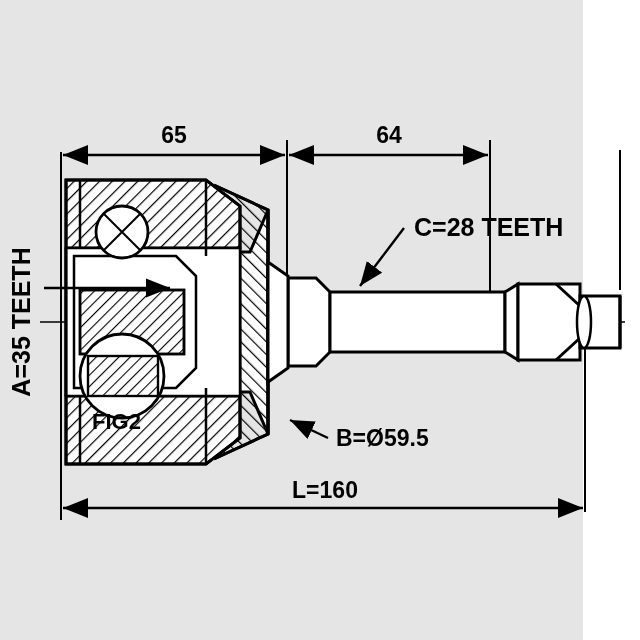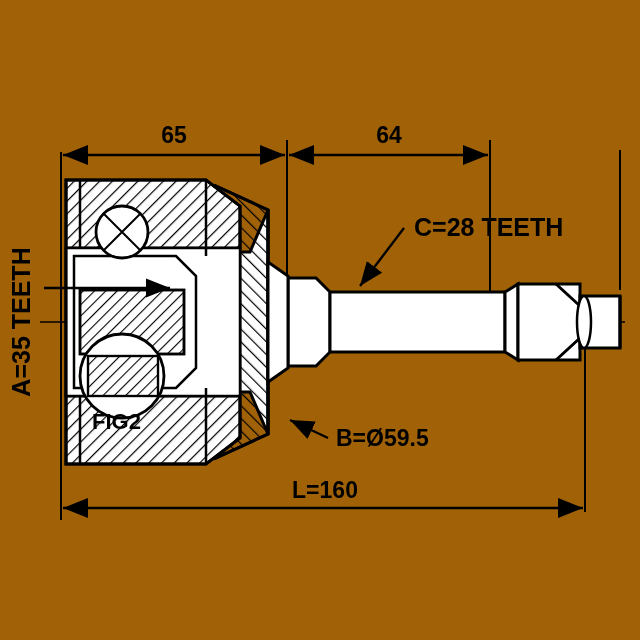--- a/index.html
+++ b/index.html
@@ -8,23 +8,23 @@
     background: #ffffff;
   }
   body {
     width: 640px;
     height: 640px;
     font-family: "Liberation Sans", sans-serif;
     overflow: hidden;
   }
   #stage {
     position: relative;
-    width: 640px;
+    width: 583px;
     height: 640px;
-    background: #a16207;
+    background: #e5e5e5;
   }
   svg.diagram {
     position: absolute;
     left: 0;
     top: 0;
     width: 640px;
     height: 640px;
   }
   .lbl {
     font-family: "Liberation Sans", sans-serif;

